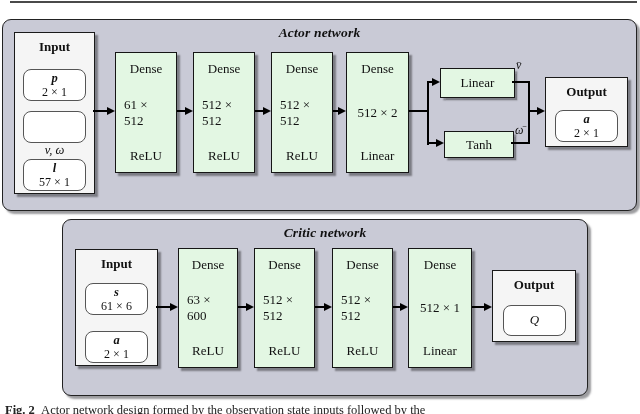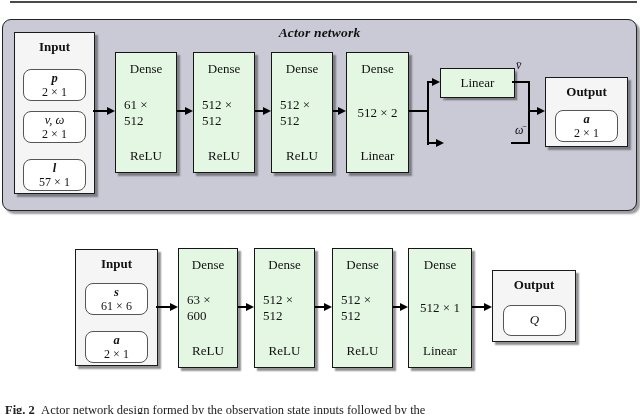--- a/index.html
+++ b/index.html
@@ -11,21 +11,21 @@
   .panel-title{position:absolute;top:5px;left:0;right:0;text-align:center;
                font-weight:bold;font-size:13.5px;letter-spacing:.2px;font-style:italic;}
   .io-box{position:absolute;background:#f5f5f5;border:1.3px solid #1a1a1a;
           box-shadow:3px 3px 1.5px rgba(75,75,80,.6);}
   .io-title{position:absolute;top:6px;left:0;right:0;text-align:center;
             font-weight:bold;font-size:13px;}
   .pill{position:absolute;background:#ffffff;border:1px solid #555;border-radius:8px;
         text-align:center;line-height:14px;padding-top:1px;font-size:12px;}
   .pill .sym{font-size:12.5px;}
   .bi{font-style:italic;font-weight:bold;}
-  .it{font-style:italic;}
+  .it{font-style:italic;margin-top:30px;}
   .dense{position:absolute;background:#e3f7e3;border:1.3px solid #151515;
          box-shadow:3px 3px 1.5px rgba(75,75,80,.6);
          display:flex;flex-direction:column;justify-content:space-between;align-items:center;
          padding:8px 8px;box-sizing:border-box;font-size:13px;}
   .act-box{position:absolute;background:#e3f7e3;border:1.3px solid #151515;
            box-shadow:2.5px 2.5px 1.5px rgba(75,75,80,.6);
            display:flex;align-items:center;justify-content:center;font-size:13px;}
   .bar-label{position:absolute;font-style:italic;font-size:12px;}
   .hl{position:absolute;height:2px;background:#000;}
   .vl{position:absolute;width:2px;background:#000;}
@@ -79,20 +79,23 @@
   </div>
   <div class="dense" style="left:346px;top:52px;width:63px;height:121px;">
     <span>Dense</span>
     <span>512 × 2</span>
     <span>Linear</span>
   </div>
 
   <div class="act-box" style="left:440px;top:68px;width:73px;height:28px;">
     <span>Linear</span>
   </div>
+  <div class="act-box" style="left:444px;top:131px;width:68px;height:25px;">
+    <span>Tanh</span>
+  </div>
   <div class="bar-label" style="left:516px;top:58px;">v̄</div>
   <div class="bar-label" style="left:515px;top:123px;">ω̄</div>
 
   <div class="io-box" style="left:545px;top:77px;width:81px;height:68px;">
     <div class="io-title">Output</div>
     <div class="pill" style="left:9px;top:32px;width:61px;height:29px;">
       <div class="sym bi">a</div>
       <div>2 × 1</div>
     </div>
   </div>
@@ -112,20 +115,23 @@
   <div class="ah" style="left:432px;top:77.5px;"></div>
   <div class="hl" style="left:427px;top:142px;width:10px;"></div>
   <div class="ah" style="left:436px;top:138.5px;"></div>
 
   <div class="hl" style="left:512px;top:81px;width:18px;"></div>
   <div class="hl" style="left:511px;top:142px;width:19px;"></div>
   <div class="vl" style="left:528px;top:81px;height:63px;"></div>
   <div class="hl" style="left:528px;top:110px;width:10px;"></div>
   <div class="ah" style="left:537px;top:106.5px;"></div>
 
+  <div class="panel" style="left:62px;top:219px;width:524px;height:175px;">
+    <div class="panel-title">Critic network</div>
+  </div>
 
   <div class="io-box" style="left:75px;top:249px;width:81px;height:115px;">
     <div class="io-title">Input</div>
     <div class="pill" style="left:9px;top:33px;width:61px;height:29px;">
       <div class="sym bi">s</div>
       <div>61 × 6</div>
     </div>
     <div class="pill" style="left:9px;top:81px;width:61px;height:29px;">
       <div class="sym bi">a</div>
       <div>2 × 1</div>

